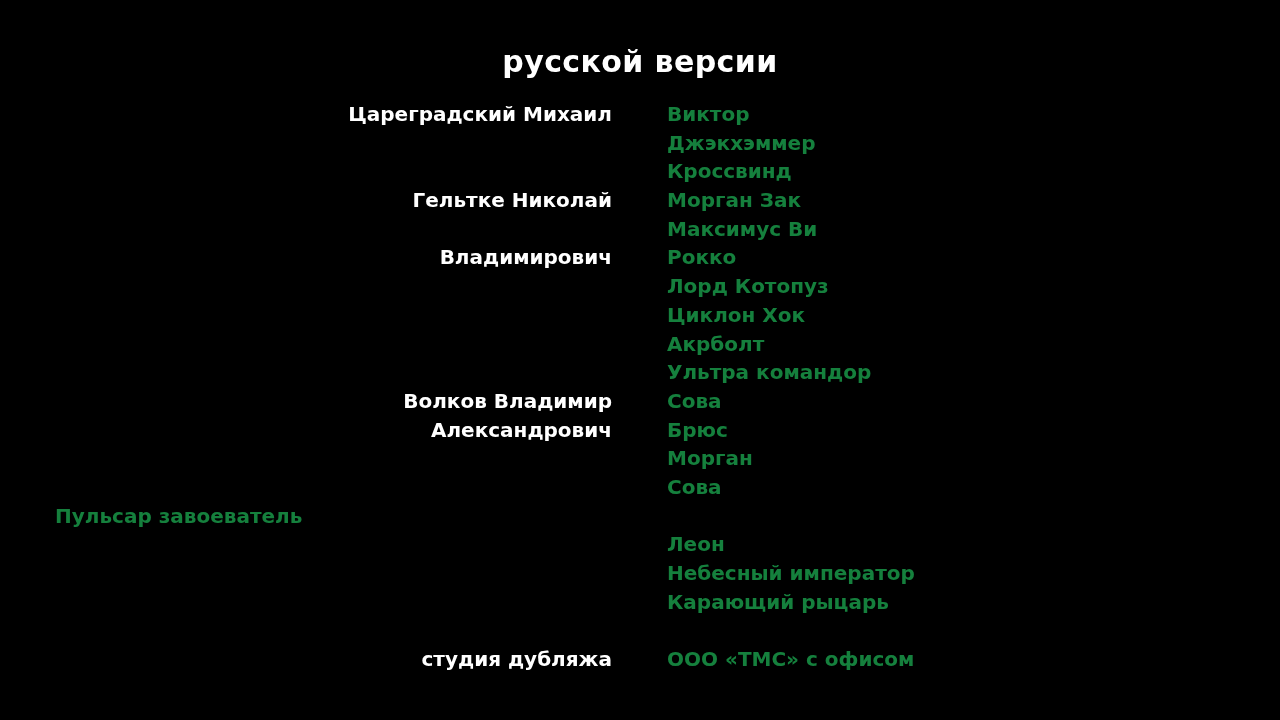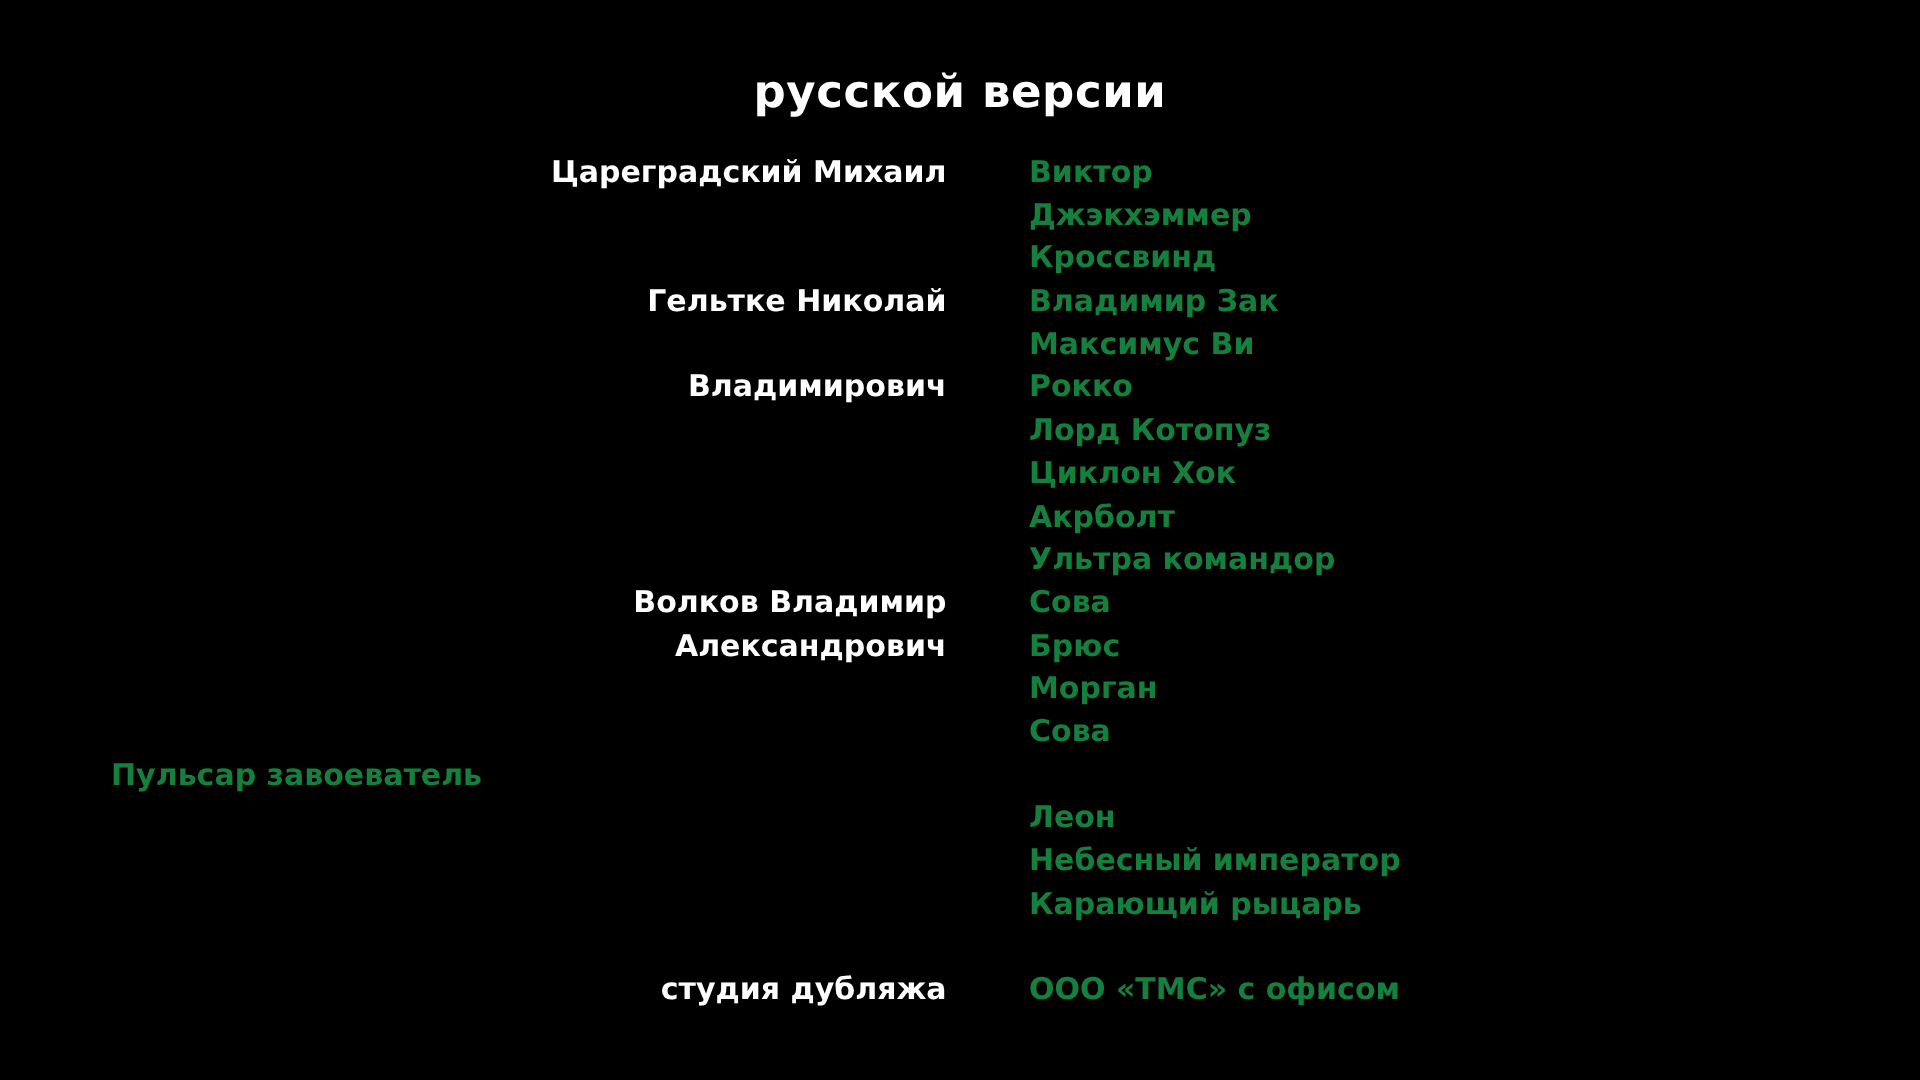--- a/index.html
+++ b/index.html
@@ -35,21 +35,20 @@
   .credits-body {
     position: absolute;
     top: 100px;
     left: 0;
     width: 1280px;
   }
   .credit-row {
     display: flex;
     align-items: flex-start;
     height: 28.7px;
-    padding-left: 19px;
   }
   .role-col {
     width: 612px;
     text-align: right;
     padding-right: 0px;
     font-size: 20px;
     font-weight: 600;
     color: #ffffff;
     white-space: nowrap;
     line-height: 28.7px;
@@ -84,21 +83,21 @@
     <div class="credit-row">
       <div class="role-col"></div>
       <div class="name-col">Джэкхэммер</div>
     </div>
     <div class="credit-row">
       <div class="role-col"></div>
       <div class="name-col">Кроссвинд</div>
     </div>
     <div class="credit-row">
       <div class="role-col">Гельтке Николай</div>
-      <div class="name-col">Владимир Зак</div>
+      <div class="name-col">Морган Зак</div>
     </div>
     <div class="credit-row">
       <div class="role-col"></div>
       <div class="name-col">Максимус Ви</div>
     </div>
     <div class="credit-row">
       <div class="role-col">Владимирович</div>
       <div class="name-col">Рокко</div>
     </div>
     <div class="credit-row">

